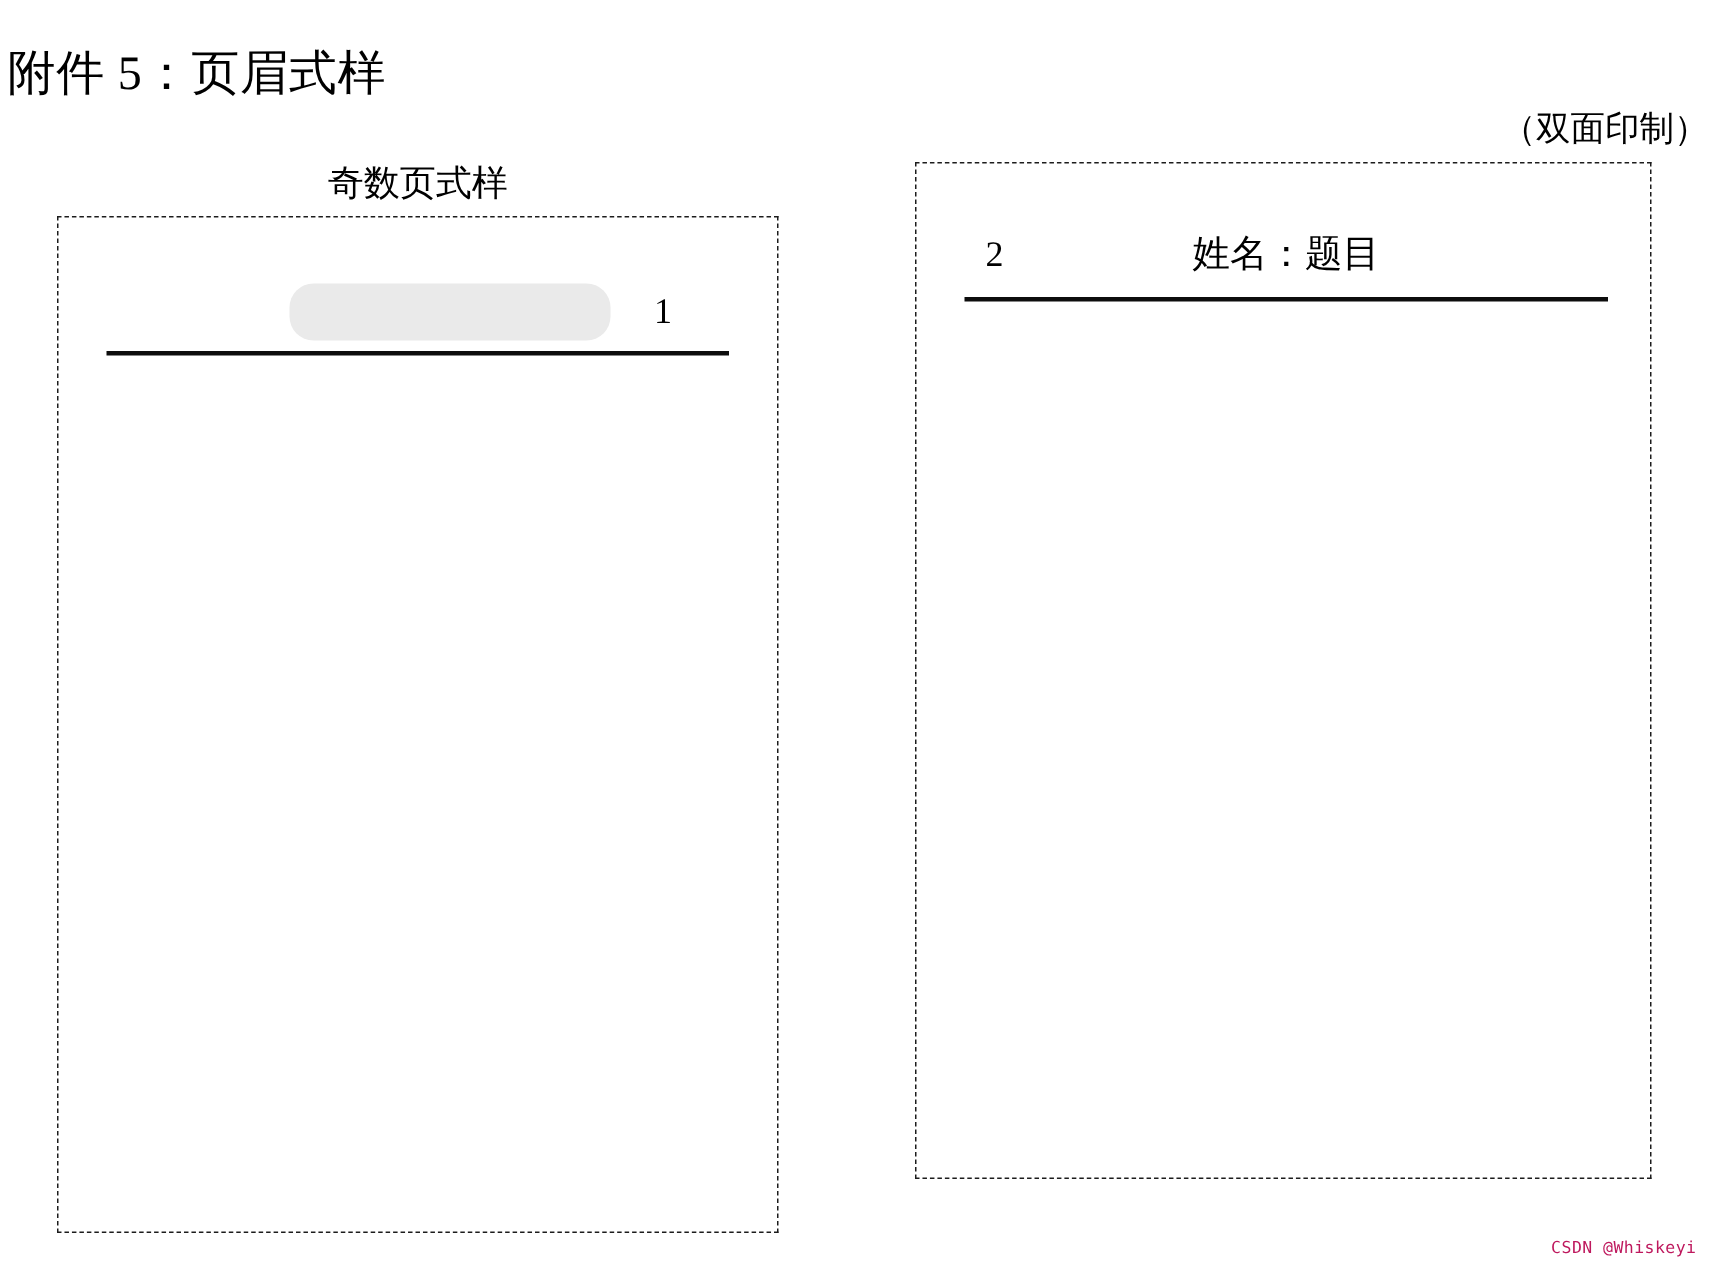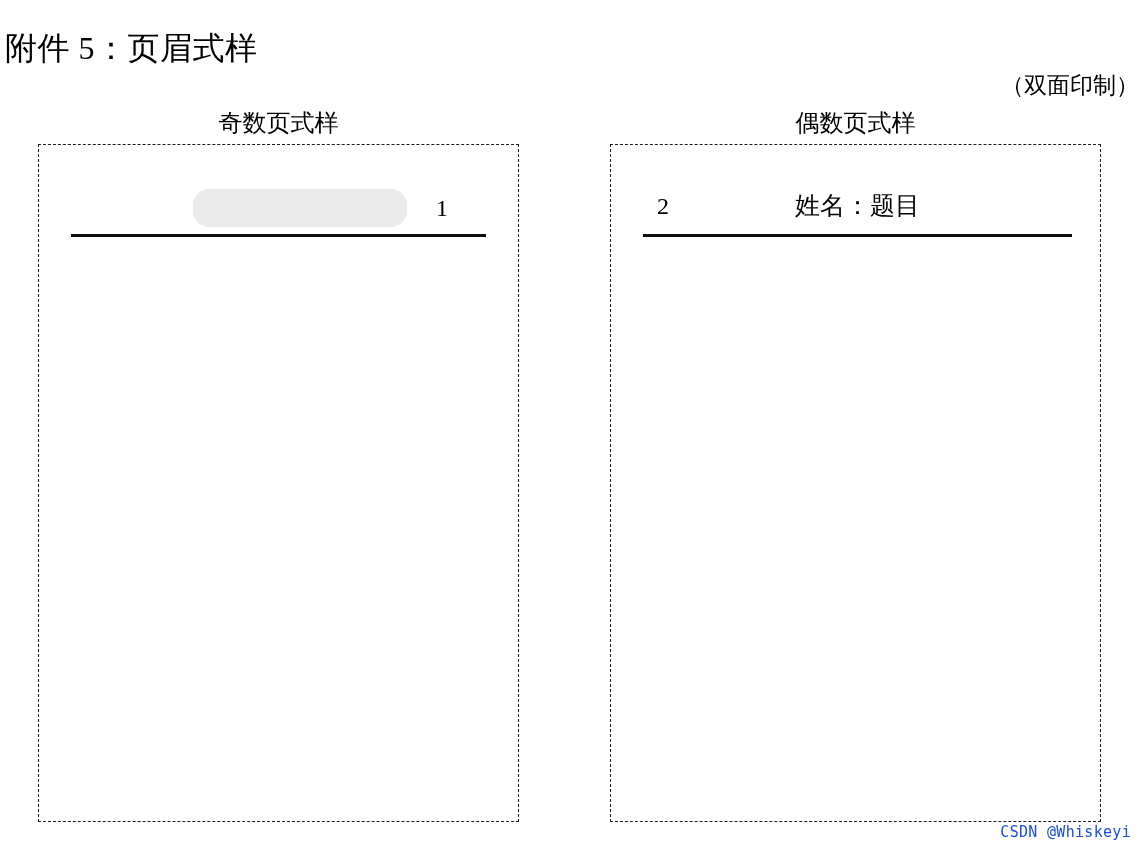--- a/index.html
+++ b/index.html
@@ -145,23 +145,23 @@
     line-height: 38px;
     white-space: nowrap;
   }
 
   
   .watermark {
     position: absolute;
     right: 8px;
     bottom: 6px;
     font-family: "DejaVu Sans Mono", "Liberation Mono", monospace;
-    font-size: 15px;
+    font-size: 11px;
     line-height: 16px;
-    color: #1d4ed8;
+    color: #be185d;
     letter-spacing: 0.3px;
     white-space: nowrap;
   }
 </style>
 </head>
 <body>
 
 <div class="doc-title">附件 5：页眉式样</div>
 
 <div class="print-note">（双面印制）</div>
@@ -176,21 +176,20 @@
         <div class="header-row">
           <div class="redaction"></div>
           <div class="page-num-odd">1</div>
         </div>
         <div class="header-rule"></div>
       </div>
     </div>
   </div>
 
   <div class="sample sample--even">
-    <div class="sample-caption">偶数页式样</div>
 
     <div class="page-box">
       <div class="header-band">
         <div class="header-row">
           <div class="page-num-even">2</div>
           <div class="running-title">姓名：题目</div>
         </div>
         <div class="header-rule"></div>
       </div>
     </div>

